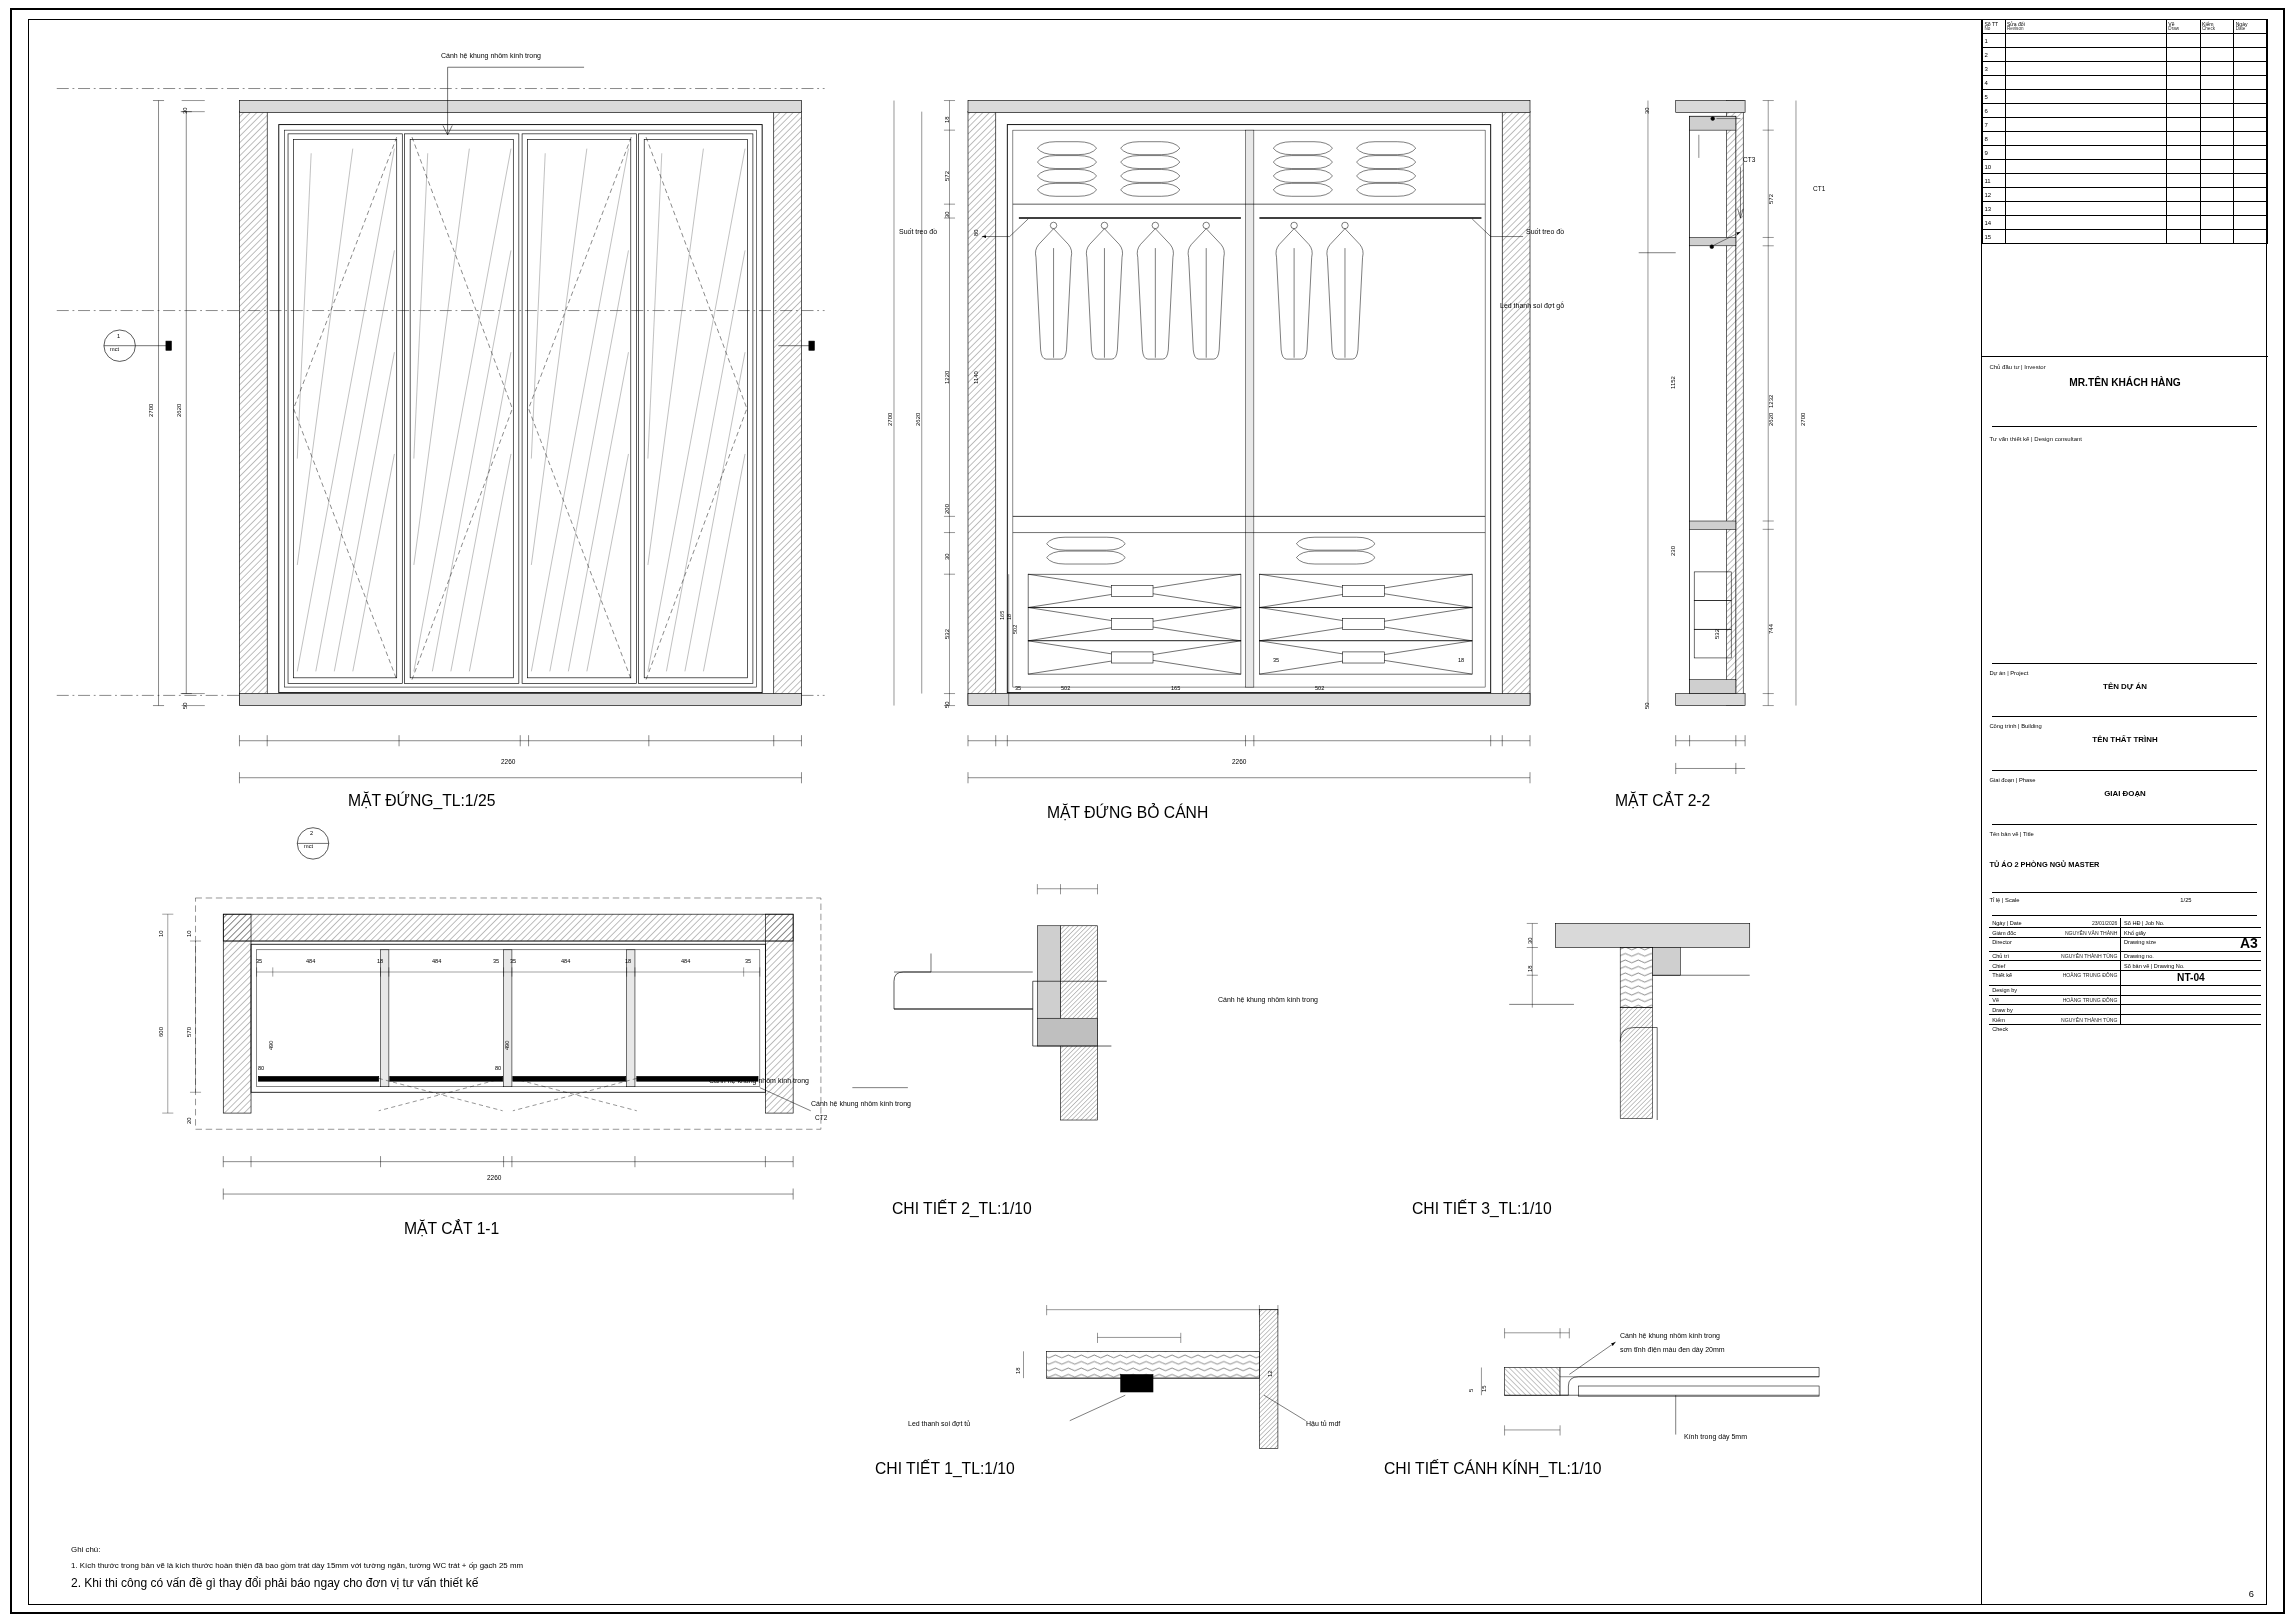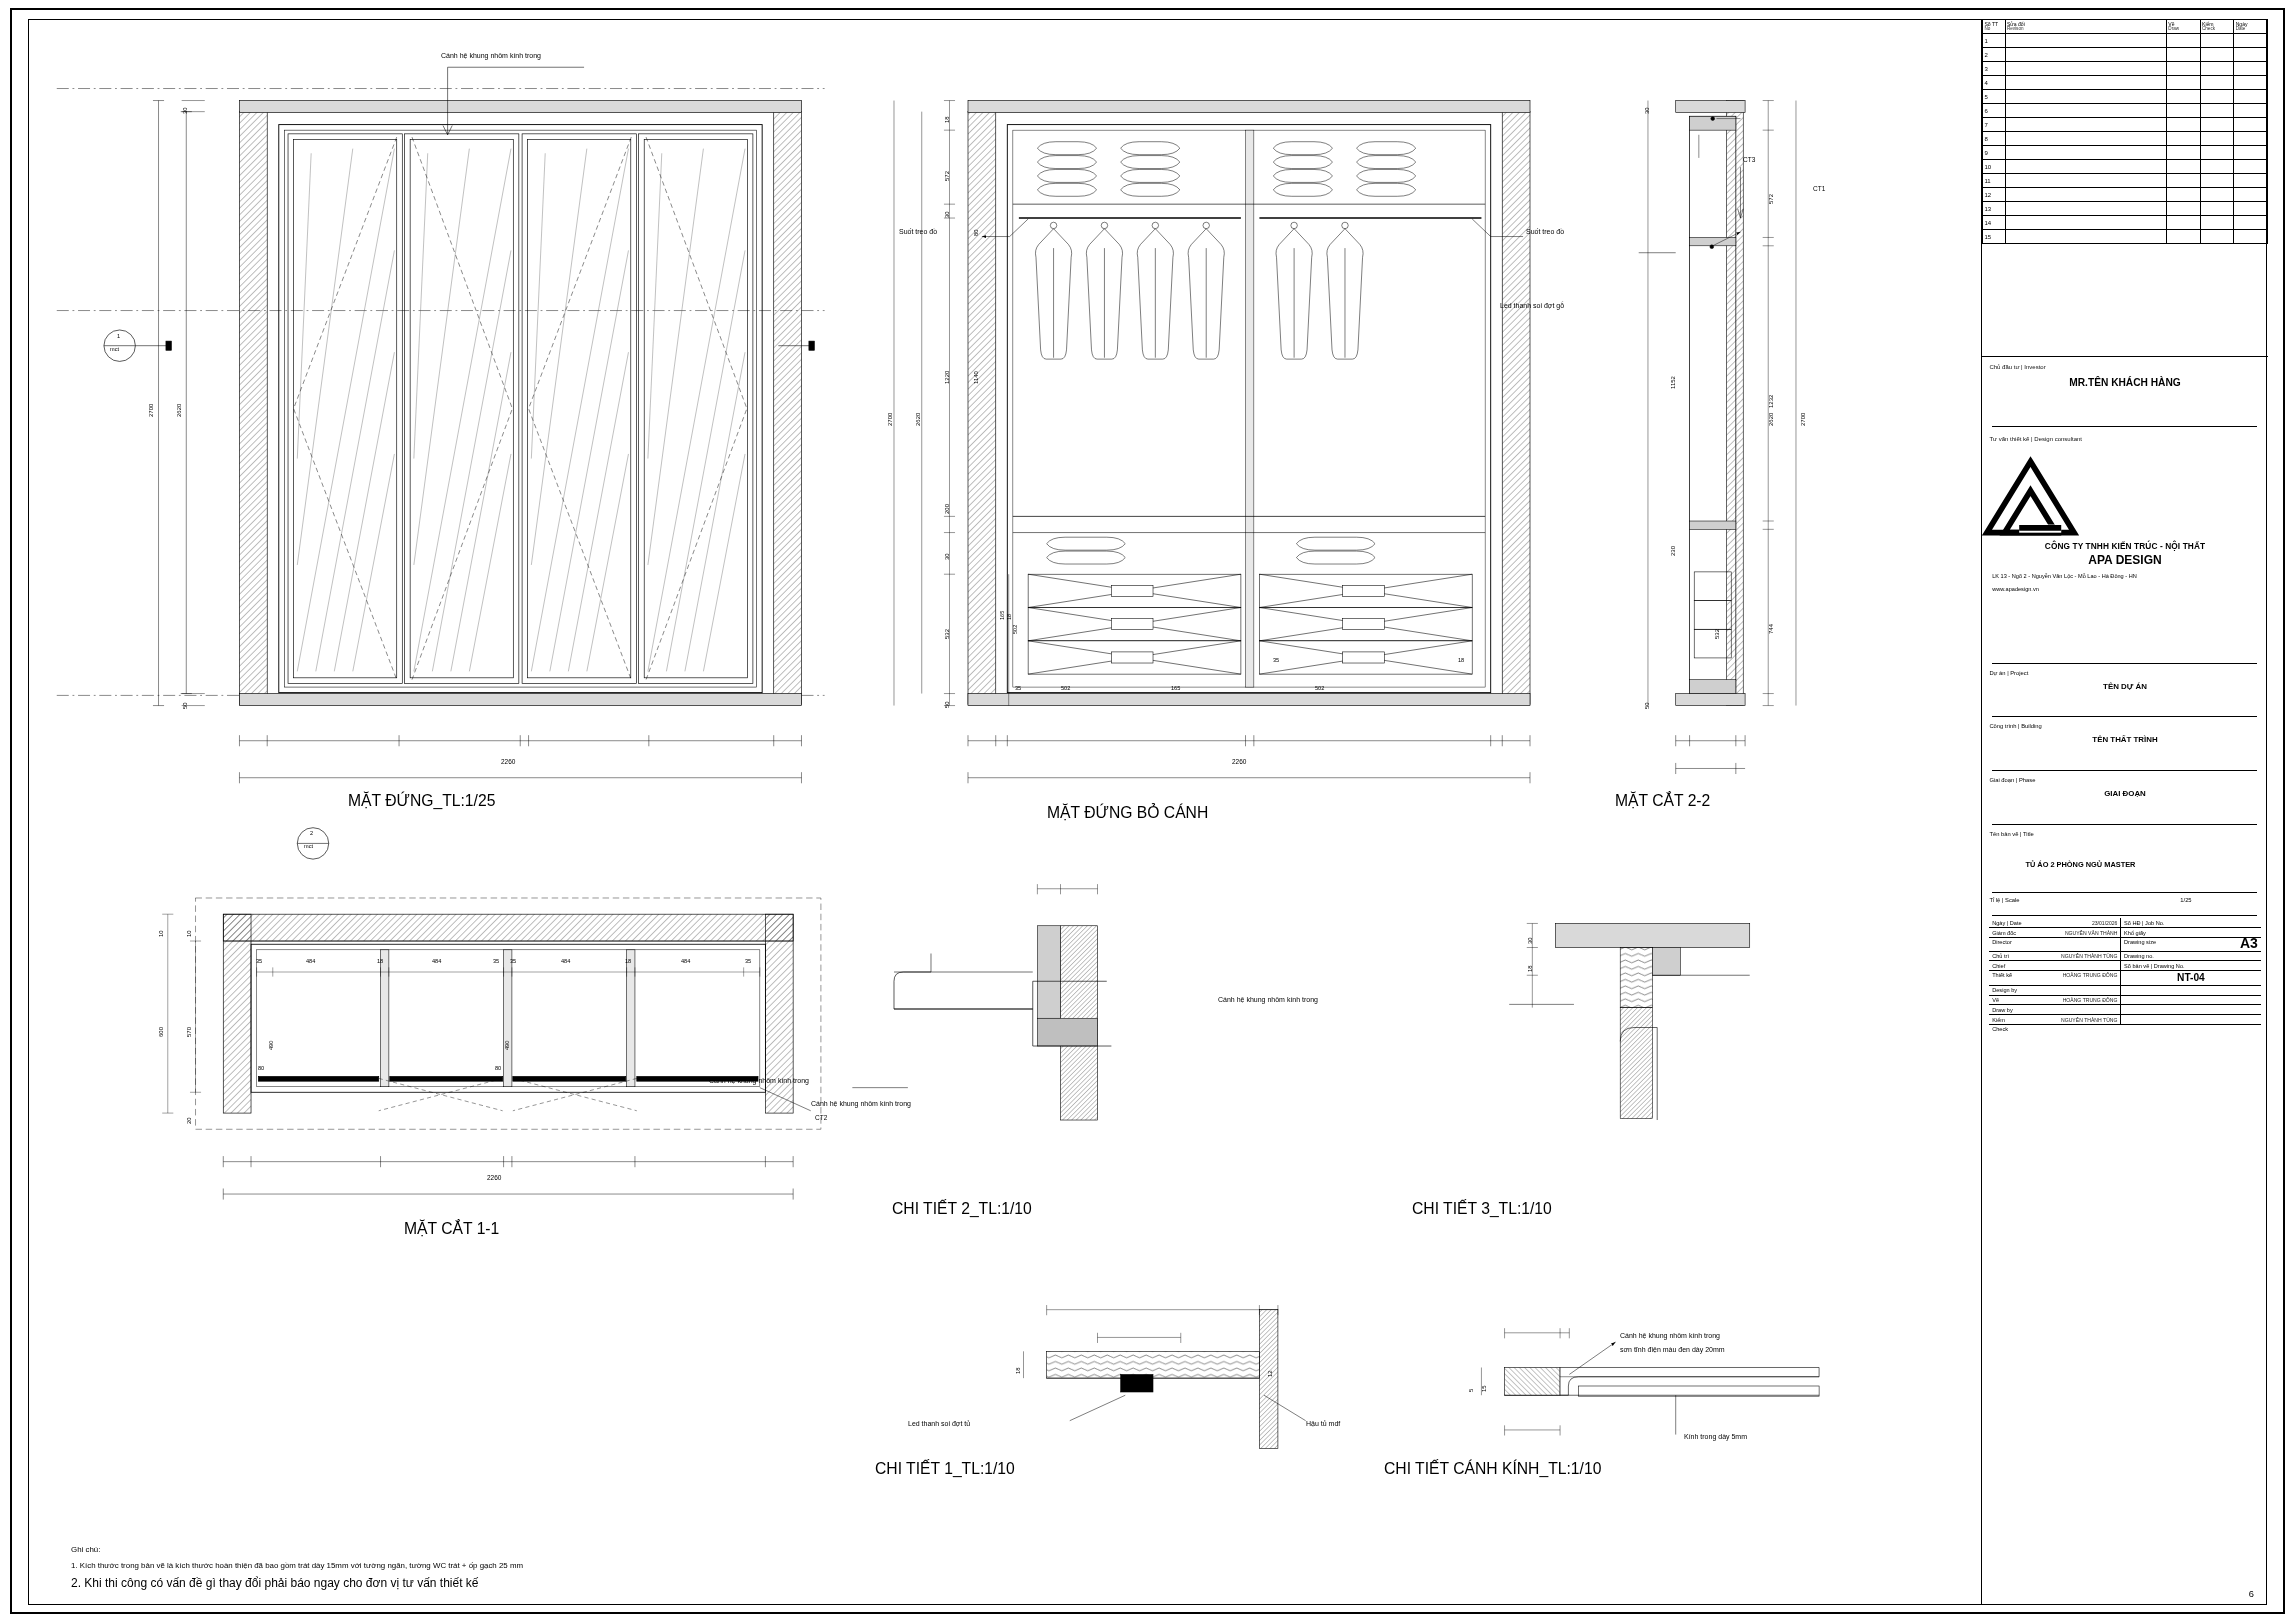--- a/index.html
+++ b/index.html
@@ -818,32 +818,20 @@
     <div class="tb-sec" style="top:341px;">
       <div class="tb-label">Chủ đầu tư | Investor</div>
       <div class="tb-value">MR.TÊN KHÁCH HÀNG</div>
     </div>
     <div class="tb-line" style="top:407px;"></div>
 
     <div class="tb-sec" style="top:413px;">
       <div class="tb-label">Tư vấn thiết kế | Design consultant</div>
     </div>
 
-    <div class="logo-wrap" style="top:435px;">
-      <svg class="logo-svg" viewBox="0 0 120 100">
-        <polygon points="60,8 114,96 6,96" fill="none" stroke="#000" stroke-width="7"></polygon>
-        <polygon points="60,44 92,96 28,96" fill="none" stroke="#000" stroke-width="7"></polygon>
-        <rect x="46" y="86" width="52" height="10" fill="#fff"></rect>
-        <line x1="46" y1="90" x2="98" y2="90" stroke="#000" stroke-width="7"></line>
-      </svg>
-      <div class="company">CÔNG TY TNHH KIẾN TRÚC - NỘI THẤT</div>
-      <div class="company2">APA DESIGN</div>
-      <div class="addr">LK 13 - Ngõ 2 - Nguyễn Văn Lộc - Mỗ Lao - Hà Đông - HN</div>
-      <div class="addr">www.apadesign.vn</div>
-    </div>
 
     <div class="tb-line" style="top:644px;"></div>
 
     <div class="tb-sec" style="top:647px;">
       <div class="small-label">Dự án | Project</div>
       <div class="mid-value">TÊN DỰ ÁN</div>
     </div>
     <div class="tb-line" style="top:697px;"></div>
 
     <div class="tb-sec" style="top:700px;">
@@ -853,21 +841,21 @@
     <div class="tb-line" style="top:751px;"></div>
 
     <div class="tb-sec" style="top:754px;">
       <div class="small-label">Giai đoạn | Phase</div>
       <div class="mid-value">GIAI ĐOẠN</div>
     </div>
     <div class="tb-line" style="top:805px;"></div>
 
     <div class="tb-sec" style="top:808px;">
       <div class="small-label">Tên bản vẽ | Title</div>
-      <div style="font-size:7.4px; font-weight:bold; margin-top:23px;margin-left:36px;">TỦ ÁO 2 PHÒNG NGỦ MASTER</div>
+      <div style="font-size:7.4px; font-weight:bold; margin-top:23px;">TỦ ÁO 2 PHÒNG NGỦ MASTER</div>
     </div>
     <div class="tb-line" style="top:873px;"></div>
 
     <div class="tb-sec" style="top:876px; padding:1.9px 7.4px;">
       <div style="display:flex; justify-content:space-between; font-size:5.8px;">
         <span>Tỉ lệ | Scale</span>
         <span style="margin-right:69px;">1/25</span>
       </div>
     </div>
     <div class="tb-line" style="top:896px;"></div>

